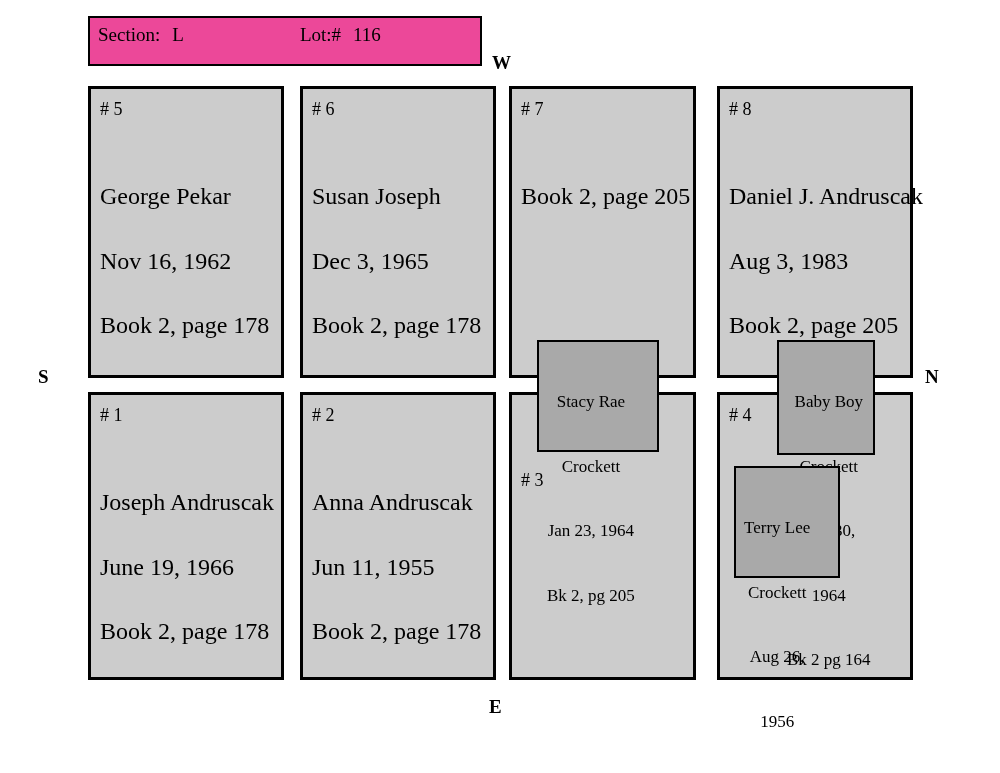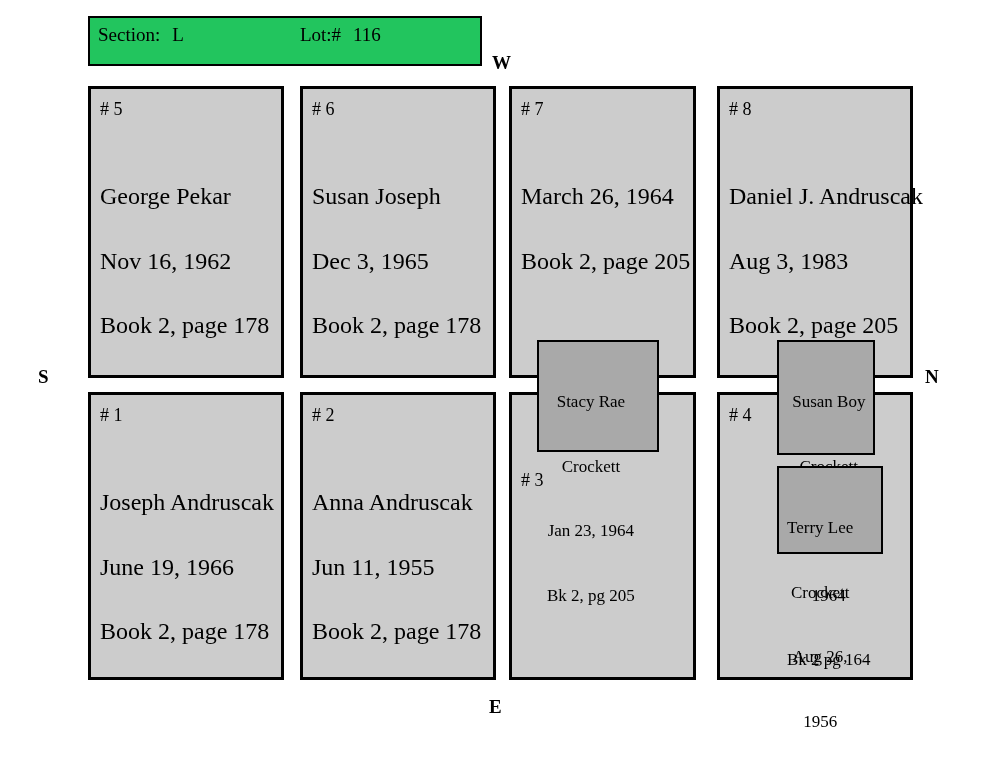--- a/index.html
+++ b/index.html
@@ -22,21 +22,21 @@
   }
 
   
   .header-box {
     position: absolute;
     left: 88px;
     top: 16px;
     width: 394px;
     height: 50px;
     border: 2px solid #000000;
-    background: #22c55e;
+    background: #ec4899;
     box-sizing: border-box;
   }
   .header-row {
     position: absolute;
     left: 8px;
     top: 6px;
     width: 380px;
     height: 28px;
     display: flex;
     align-items: flex-start;
@@ -119,21 +119,21 @@
     top: 6px;
     font-size: 17px;
     line-height: 21.5px;
     white-space: pre;
     text-align: center;
   }
   .inset-text div { white-space: pre; }
 
   #inset-stacy { left: 537px; top: 340px; width: 122px; height: 112px; }
   #inset-baby  { left: 777px; top: 340px; width: 98px;  height: 115px; }
-  #inset-terry { left: 777px; top: 466px; width: 106px; height: 88px; padding-left: 15px; }
+  #inset-terry { left: 734px; top: 466px; width: 106px; height: 112px; padding-left: 15px; }
 </style>
 </head>
 <body>
 
 <div id="page">
 
   <div class="header-box">
     <div class="header-row">
       <span class="hdr-label">Section:</span>
       <span class="hdr-gap-a"></span>
@@ -164,21 +164,20 @@
     <div class="cell-body pos-body-top">
       <div>Susan Joseph</div>
       <div>Dec 3, 1965</div>
       <div>Book 2, page 178</div>
     </div>
   </div>
 
   <div class="cell" id="cell-7">
     <div class="cell-label pos-label-top"># 7</div>
     <div class="cell-body pos-body-top">
-      <div>March 26, 1964</div>
       <div>Book 2, page 205</div>
     </div>
   </div>
 
   <div class="cell" id="cell-8">
     <div class="cell-label pos-label-top"># 8</div>
     <div class="cell-body pos-body-top">
       <div>Daniel J. Andruscak</div>
       <div>Aug 3, 1983</div>
       <div>Book 2, page 205</div>
@@ -215,21 +214,21 @@
     <div class="inset-text">
       <div>Stacy Rae</div>
       <div>Crockett</div>
       <div>Jan 23, 1964</div>
       <div>Bk 2, pg 205</div>
     </div>
   </div>
 
   <div class="inset" id="inset-baby">
     <div class="inset-text">
-      <div>Susan Boy</div>
+      <div>Baby Boy</div>
       <div>Crockett</div>
       <div>Dec 30,</div>
       <div>1964</div>
       <div>Bk 2 pg 164</div>
     </div>
   </div>
 
   <div class="inset" id="inset-terry">
     <div class="inset-text">
       <div>Terry Lee</div>

